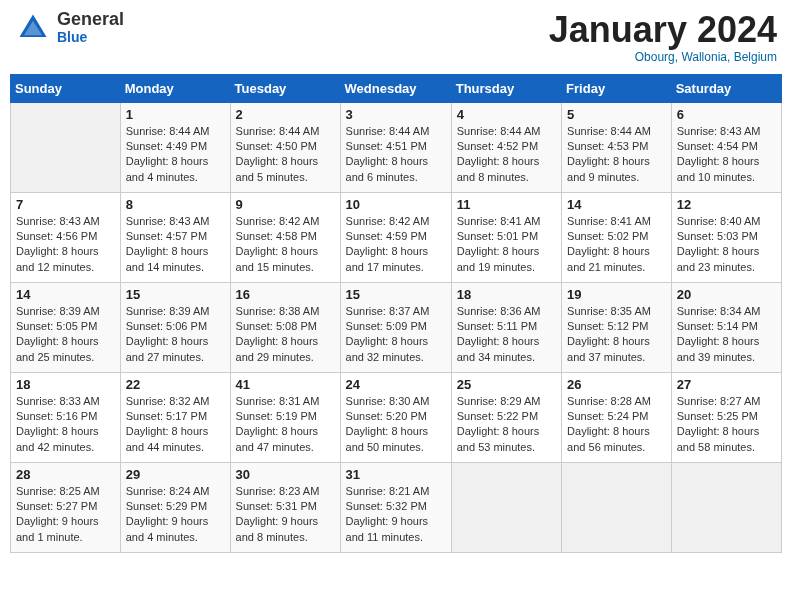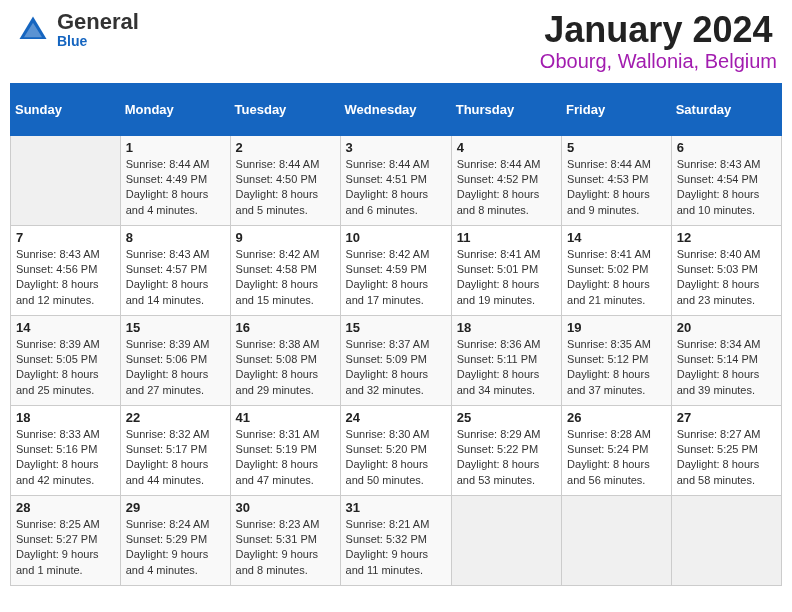--- a/index.html
+++ b/index.html
@@ -21,56 +21,55 @@
       display: flex;
       align-items: center;
       gap: 6px;
     }
     .logo-text {
       display: flex;
       flex-direction: column;
       line-height: 1.1;
     }
     .logo-general {
-      font-size: 22px;
+      font-size: 18px;
       font-weight: bold;
       color: #333;
     }
     .logo-blue {
       font-size: 14px;
       font-weight: bold;
       color: #1565c0;
     }
     .logo-icon {
       width: 36px;
       height: 36px;
     }
     .title-area {
       text-align: right;
     }
     .month-title {
       font-size: 36px;
       font-weight: bold;
       color: #222;
       line-height: 1.1;
-      text-align: center;
     }
     .location {
-      font-size: 20px;
-      color: #a21caf;
+      font-size: 12px;
+      color: #0369a1;
     }
     .calendar {
       width: 100%;
       border-collapse: collapse;
       font-size: 11px;
     }
     .calendar th {
       background: #1565c0;
       color: #fff;
-      padding: 18px 4px;
+      padding: 6px 4px;
       text-align: left;
       font-size: 13px;
       font-weight: bold;
       border: 1px solid #1565c0;
     }
     .calendar td {
       border: 1px solid #ccc;
       vertical-align: top;
       padding: 4px 5px;
       width: 113px;

